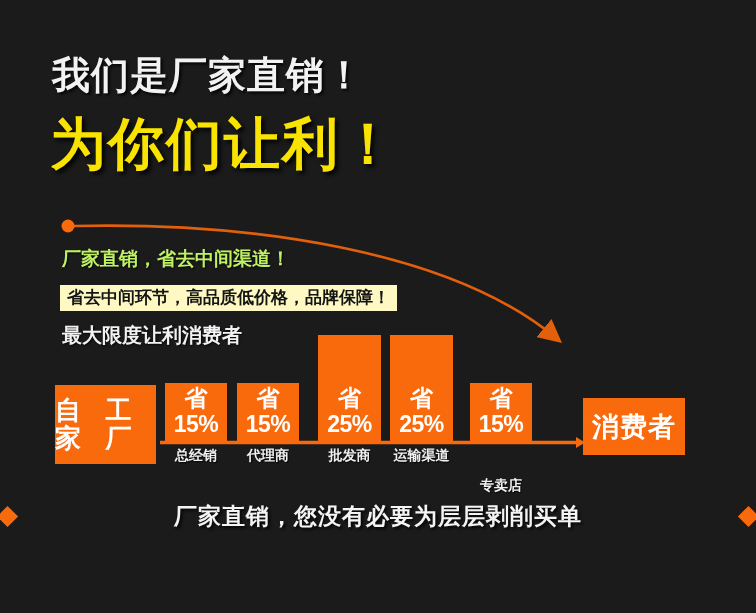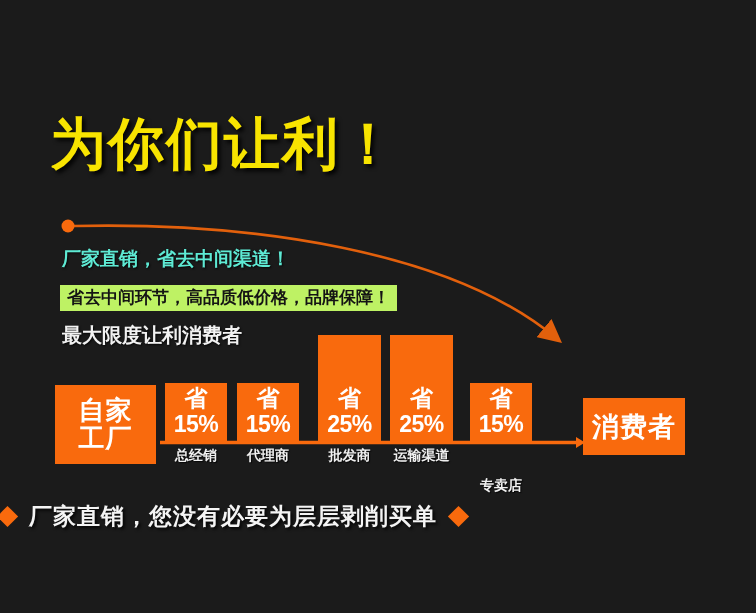--- a/index.html
+++ b/index.html
@@ -25,44 +25,44 @@
     letter-spacing:2px;white-space:nowrap;line-height:1;
     text-shadow:3px 3px 4px rgba(0,0,0,.9);
   }
 
   
   .curve{position:absolute;left:0;top:0;width:756px;height:613px;pointer-events:none;}
 
   
   .copy1{
     position:absolute;left:62px;top:249px;
-    font-size:19px;font-weight:700;color:#5eead4;
+    font-size:19px;font-weight:700;color:#bef264;
     white-space:nowrap;line-height:1;
     text-shadow:1px 1px 2px rgba(0,0,0,.8);
   }
   .copy2{
     position:absolute;left:60px;top:285px;
-    background:#bef264;color:#141414;
+    background:#fef9c3;color:#141414;
     font-size:17px;font-weight:700;
     padding:4px 7px 5px 7px;white-space:nowrap;line-height:1;
   }
   .copy3{
     position:absolute;left:62px;top:325px;
     font-size:20px;font-weight:700;color:#f2f2f2;
     white-space:nowrap;line-height:1;
     text-shadow:1px 1px 2px rgba(0,0,0,.8);
     text-align:right;
   }
 
   
   .chart{position:absolute;left:0;top:0;width:756px;height:613px;}
 
   .factory-box{
     position:absolute;left:55px;top:385px;width:101px;height:79px;
-    background:#f96a0d;display:flex;flex-direction:column;
+    background:#f96a0d;display:flex;flex-direction:row;
     align-items:center;justify-content:center;
     color:#fff;font-weight:700;font-size:26px;line-height:1.06;
     letter-spacing:1px;
   }
   .consumer-box{
     position:absolute;left:583px;top:398px;width:102px;height:57px;
     background:#f96a0d;display:flex;align-items:center;justify-content:center;
     color:#fff;font-weight:700;font-size:27px;letter-spacing:1px;
   }
 
@@ -79,37 +79,38 @@
   .tick{
     position:absolute;top:447px;
     font-size:14px;font-weight:700;color:#f0f0f0;
     white-space:nowrap;text-align:center;
     text-shadow:1px 1px 1px rgba(0,0,0,.8);
   }
 
   
   .tagline{
     position:absolute;left:0;top:505px;width:756px;
-    display:flex;align-items:center;justify-content:flex-start;gap:14px;
+    display:flex;align-items:center;justify-content:space-between;
   }
   .dia{
     width:15px;height:15px;background:#f96a0d;
     transform:rotate(45deg);flex:0 0 auto;
   }
   .tagline-text{
     font-size:23px;font-weight:700;color:#f4f4f4;
     letter-spacing:1px;white-space:nowrap;line-height:1;
     text-shadow:2px 2px 3px rgba(0,0,0,.85);
   }
 </style>
 </head>
 <body>
 
 <div id="stage">
 
+  <div class="hl1">我们是厂家直销！</div>
   <div class="hl2">为你们让利！</div>
 
   <svg class="curve" viewBox="0 0 756 613" xmlns="http://www.w3.org/2000/svg">
     <defs>
       <marker id="ahead" markerWidth="9" markerHeight="9" refX="6" refY="4.5" orient="auto" markerUnits="strokeWidth">
         <path d="M0,0 L9,4.5 L0,9 z" fill="#e2600c"></path>
       </marker>
     </defs>
     <path d="M 74 226 C 250 222, 450 250, 556 338" fill="none" stroke="#e2600c" stroke-width="2.6" marker-end="url(#ahead)"></path>
     <circle cx="68" cy="226" r="6.5" fill="#f96a0d"></circle>

